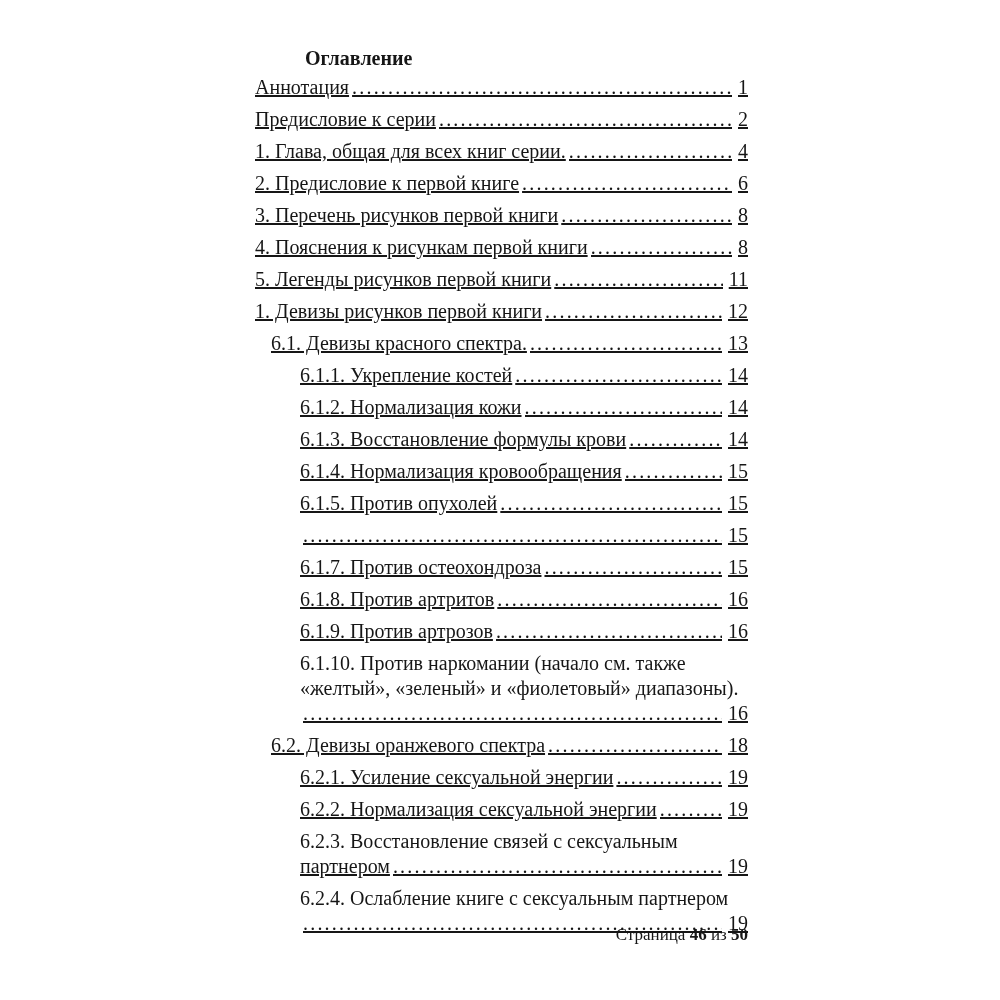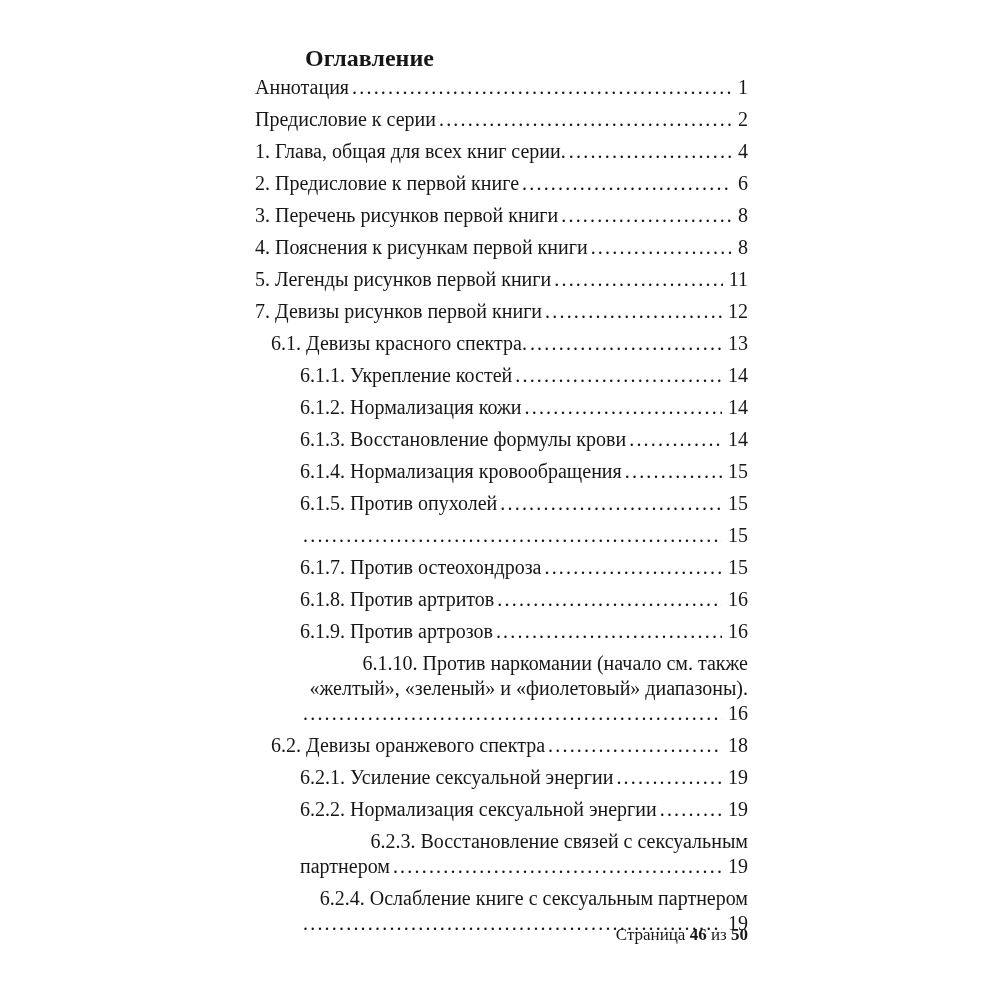--- a/index.html
+++ b/index.html
@@ -15,37 +15,38 @@
     color: #161616;
     overflow: hidden;
   }
   .content {
     position: absolute;
     left: 255px;
     top: 46px;
     width: 493px;
   }
   .toc-title {
-    font-size: 24px;
+    font-size: 20px;
     line-height: 25px;
     font-weight: bold;
     margin: 0 0 4px 50px;
   }
   .toc-row {
     font-size: 20px;
     line-height: 25px;
     margin-bottom: 7px;
   }
   .toc-row.lv0 { margin-left: 0; }
   .toc-row.lv1 { margin-left: 16px; }
   .toc-row.lv2 { margin-left: 45px; margin-top: 7px; }
-  .toc-line { display: block; text-align: right; }
+  .toc-line { display: block; }
   .toc-lastline {
     display: flex;
     align-items: baseline;
+    text-decoration: underline;
   }
   .toc-text {
     flex: 0 0 auto;
     white-space: pre;
   }
   .leader {
     flex: 1 1 auto;
     overflow: hidden;
     white-space: nowrap;
     letter-spacing: 2.2px;
@@ -117,21 +118,21 @@
       </div>
       <div class="toc-row lv0">
         <div class="toc-lastline">
           <span class="toc-text">5. Легенды рисунков первой книги</span>
           <span class="leader" aria-hidden="true">......................................................................................................................................................</span>
           <span class="page-num">11</span>
         </div>
       </div>
       <div class="toc-row lv0">
         <div class="toc-lastline">
-          <span class="toc-text">7. Девизы рисунков первой книги</span>
+          <span class="toc-text">1. Девизы рисунков первой книги</span>
           <span class="leader" aria-hidden="true">......................................................................................................................................................</span>
           <span class="page-num">12</span>
         </div>
       </div>
       <div class="toc-row lv1">
         <div class="toc-lastline">
           <span class="toc-text">6.1. Девизы красного спектра.</span>
           <span class="leader" aria-hidden="true">......................................................................................................................................................</span>
           <span class="page-num">13</span>
         </div>

